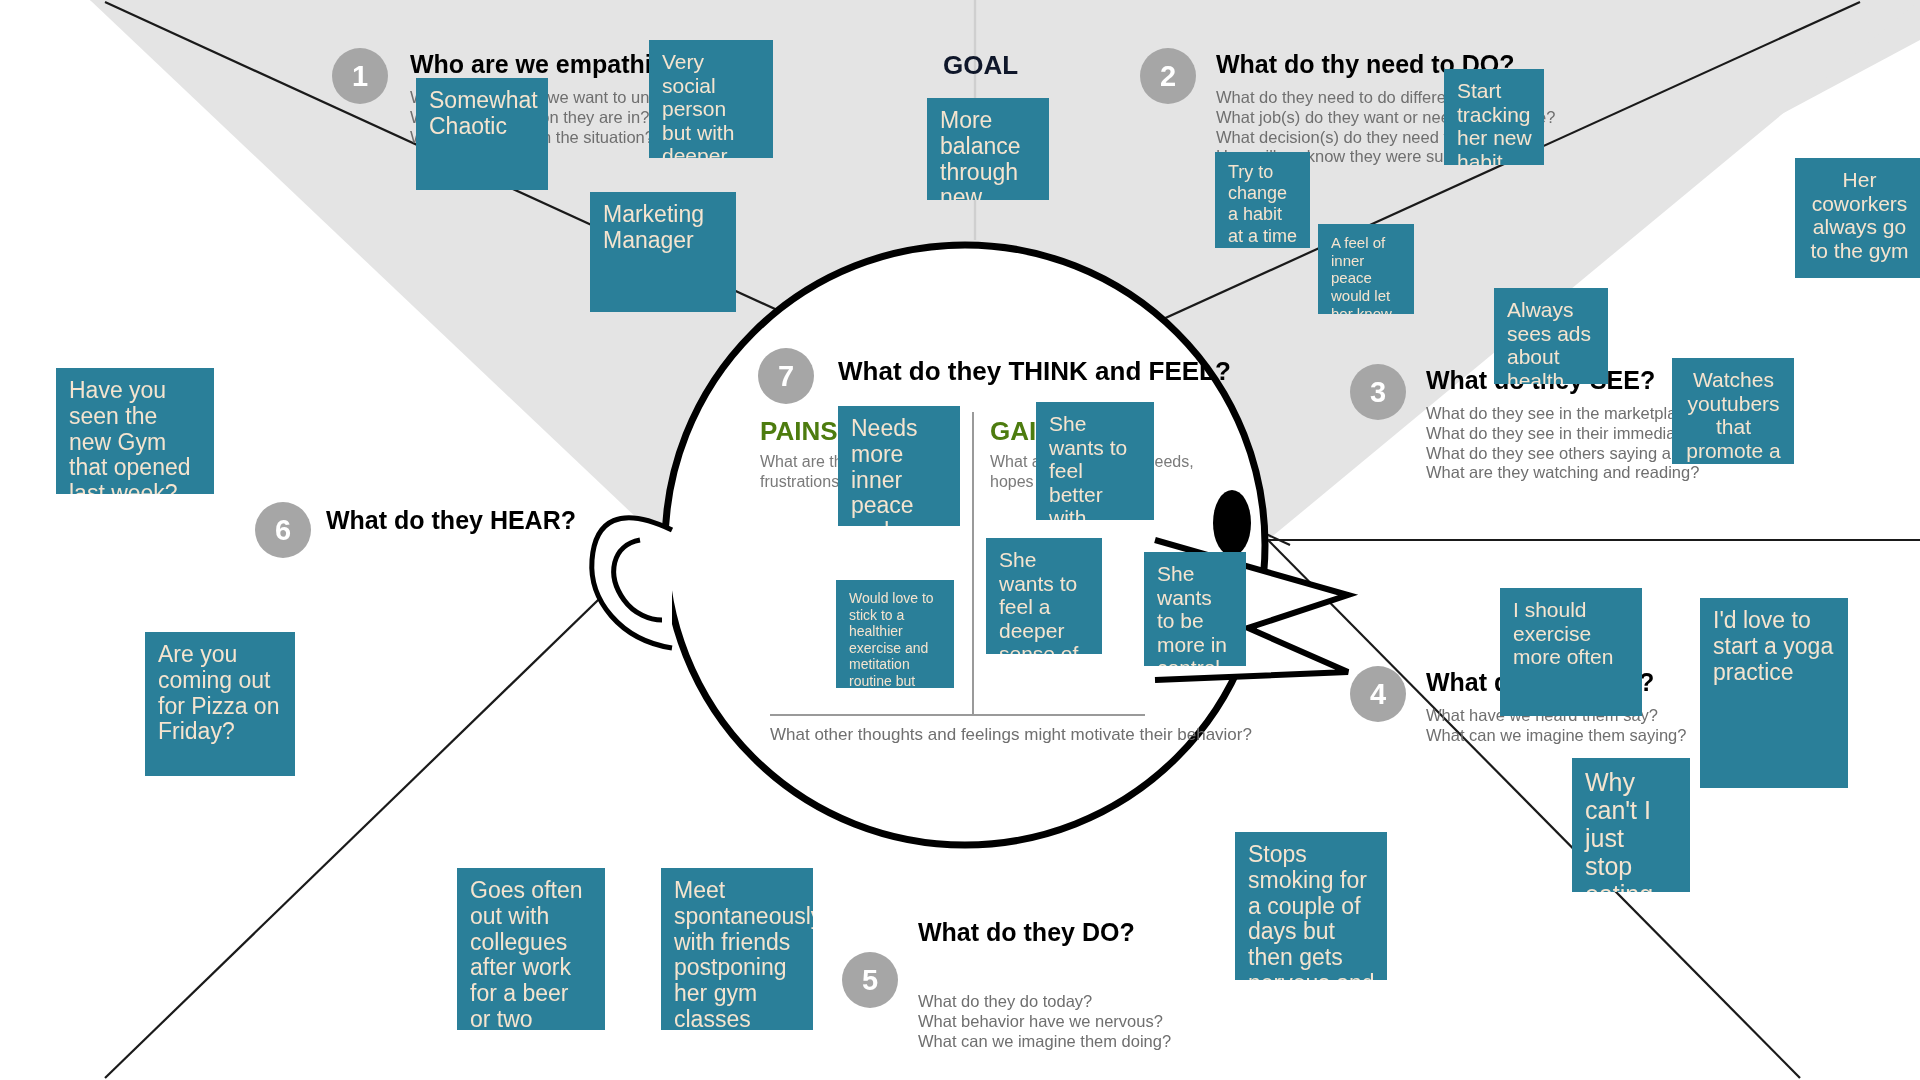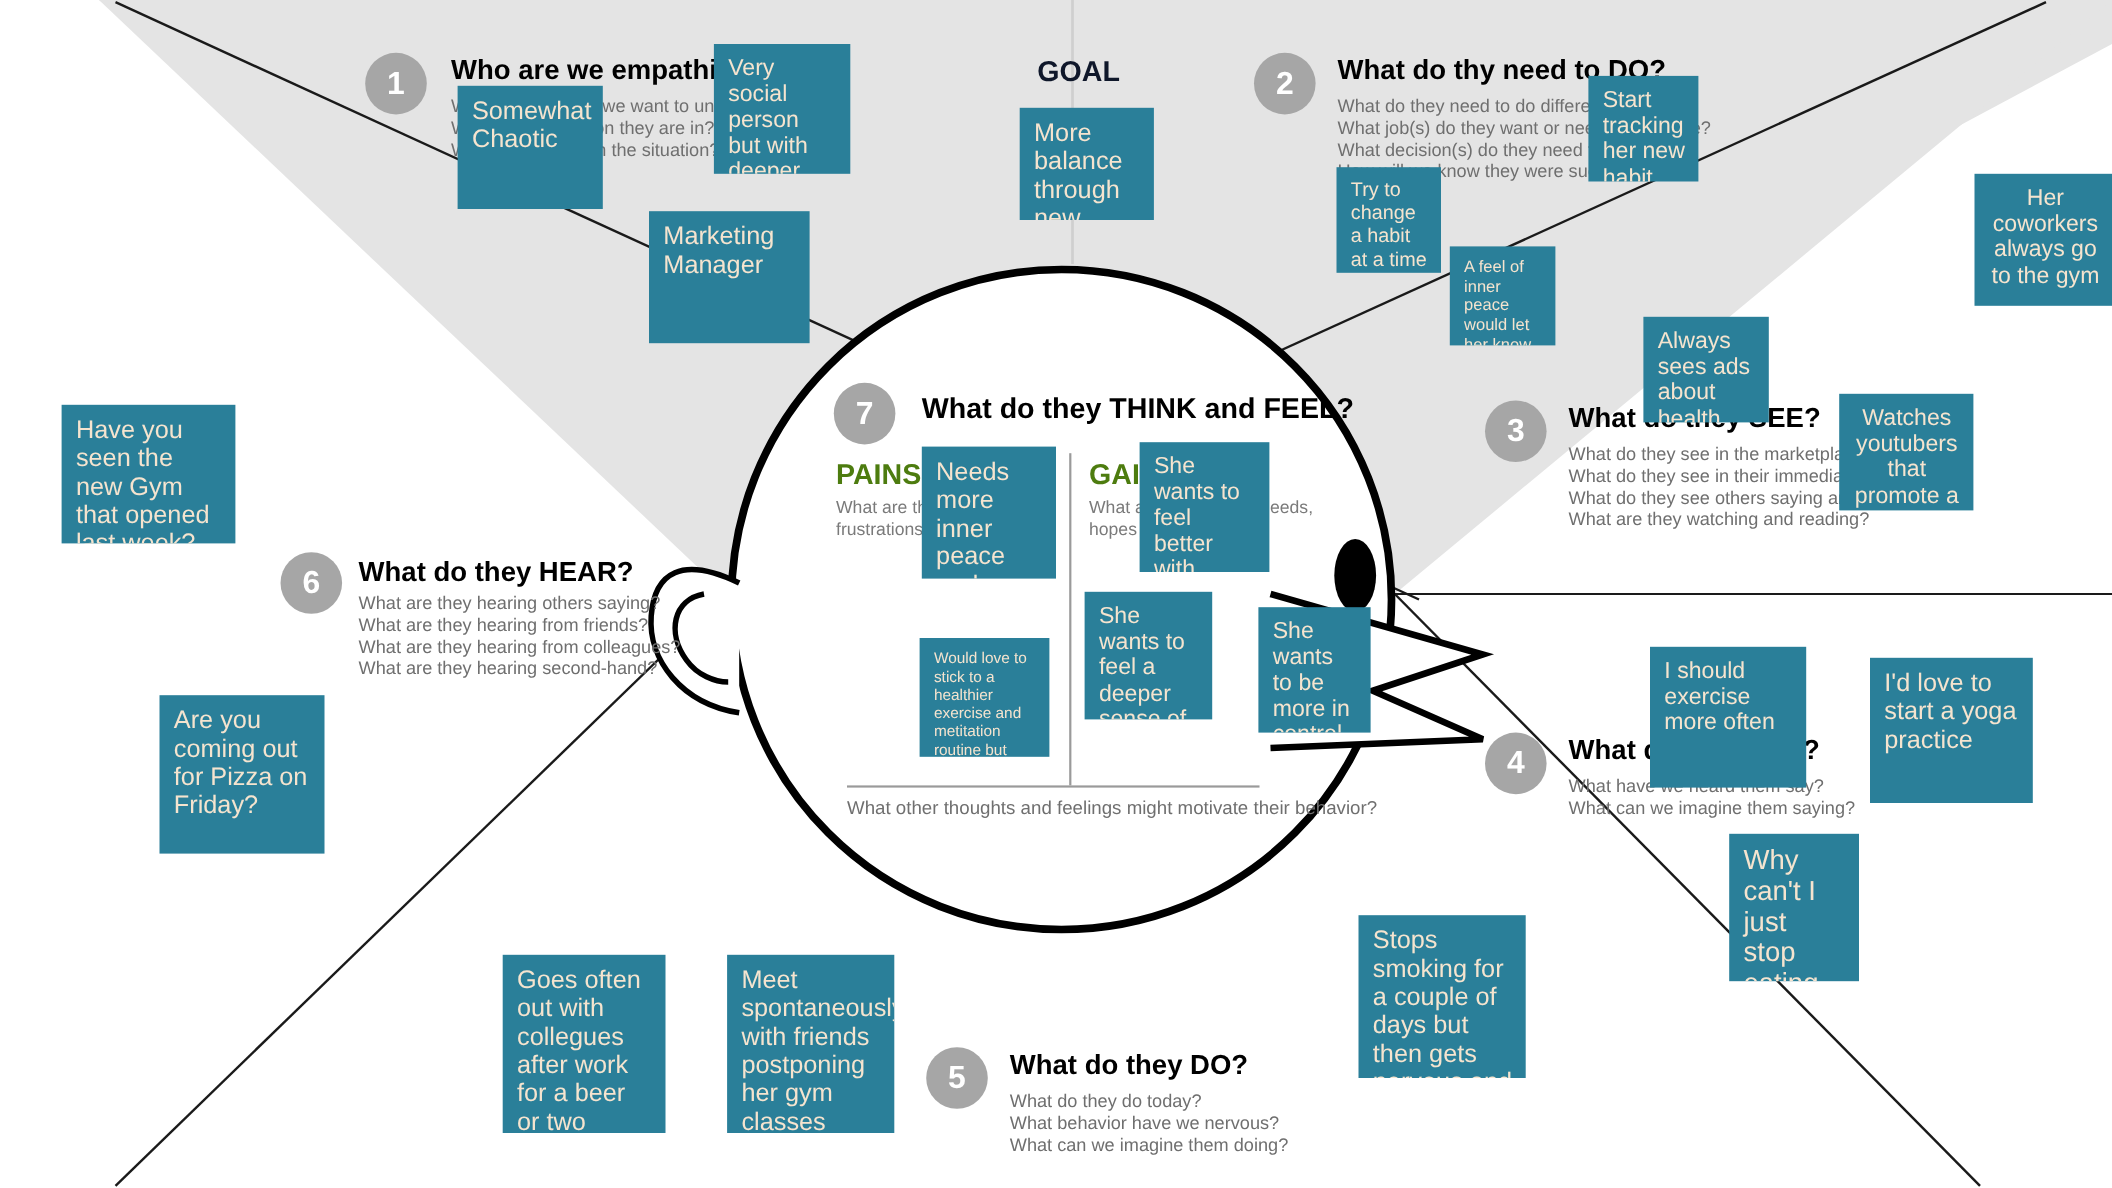--- a/index.html
+++ b/index.html
@@ -105,39 +105,35 @@
   <div class="note center" style="left:1795px;top:158px;width:128px;height:120px;font-size:21px;">Her coworkers always go to the gym</div>
   <div class="note" style="left:1494px;top:288px;width:114px;height:96px;font-size:21px;">Always sees ads about health and lifestyle</div>
   <div class="note center" style="left:1672px;top:358px;width:122px;height:106px;font-size:21px;">Watches youtubers that promote a balanced lifestyle</div>
 
   <div class="badge" style="left:1350px;top:666px;">4</div>
   <div class="sec-title" style="left:1426px;top:670px;">What do they SAY?</div>
   <div class="sec-body" style="left:1426px;top:706px;width:430px;">What have we heard them say?
 What can we imagine them saying?</div>
 
   <div class="note" style="left:1500px;top:588px;width:142px;height:128px;font-size:21px;">I should exercise more often</div>
-  <div class="note" style="left:1700px;top:598px;width:148px;height:132px;">I'd love to start a yoga practice</div>
+  <div class="note" style="left:1700px;top:598px;width:148px;height:190px;">I'd love to start a yoga practice</div>
   <div class="note" style="left:1572px;top:758px;width:118px;height:134px;font-size:25px;">Why can't I just stop eating too much?</div>
 
   <div class="badge" style="left:842px;top:952px;">5</div>
-  <div class="sec-title" style="left:918px;top:956px;">What do they DO?</div>
+  <div class="sec-title" style="left:918px;top:920px;">What do they DO?</div>
   <div class="sec-body" style="left:918px;top:992px;width:430px;">What do they do today?
 What behavior have we nervous?
 What can we imagine them doing?</div>
 
   <div class="note" style="left:457px;top:868px;width:148px;height:162px;">Goes often out with collegues after work for a beer or two</div>
   <div class="note" style="left:661px;top:868px;width:152px;height:162px;">Meet spontaneously with friends postponing her gym classes</div>
   <div class="note" style="left:1235px;top:832px;width:152px;height:148px;">Stops smoking for a couple of days but then gets nervous and starts again...</div>
 
   <div class="badge" style="left:255px;top:502px;">6</div>
   <div class="sec-title" style="left:326px;top:508px;">What do they HEAR?</div>
-  <div class="sec-body" style="left:326px;top:540px;width:430px;">What are they hearing others saying?
-What are they hearing from friends?
-What are they hearing from colleagues?
-What are they hearing second-hand?</div>
 
   <div class="note" style="left:56px;top:368px;width:158px;height:126px;">Have you seen the new Gym that opened last week?</div>
   <div class="note" style="left:145px;top:632px;width:150px;height:144px;">Are you coming out for Pizza on Friday?</div>
 
   <div class="badge" style="left:758px;top:348px;">7</div>
   <div class="sec-title" style="left:838px;top:358px;font-size:26px;">What do they THINK and FEEL?</div>
 
   <div class="pg-title" style="left:760px;top:416px;">PAINS</div>
   <div class="pg-body" style="left:760px;top:452px;width:205px;">What are their fears,
 frustrations and anxieties?</div>

